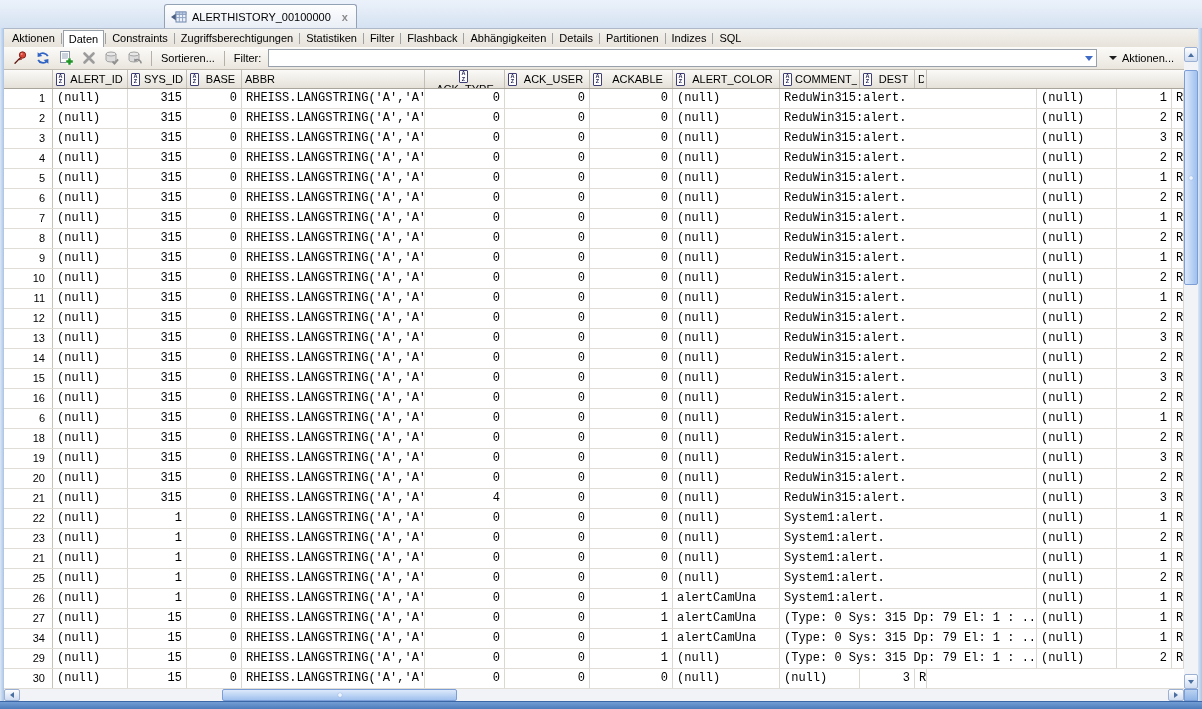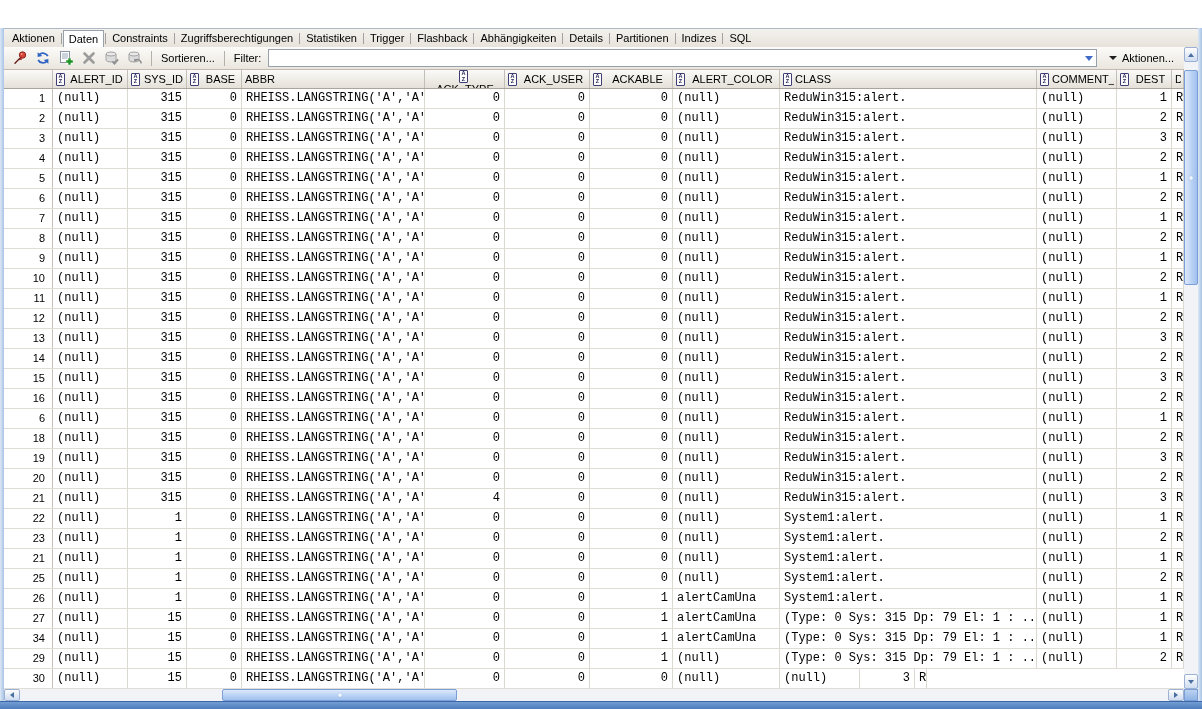--- a/index.html
+++ b/index.html
@@ -92,33 +92,47 @@
   .strip-right { position:absolute; left:1198px; top:28px; width:4px; height:681px;
                  background:linear-gradient(90deg,#dbe7f5,#aac4e6); }
   .bottom-band { position:absolute; left:0; top:701px; width:1202px; height:8px;
                  background:linear-gradient(#739dd4,#4d7cbc); border-top:1px solid #3c67a6; }
 </style>
 </head>
 <body>
 
 <div id="root">
 
+  <div class="tabbar">
+    <div class="doc-tab">
+      <span style="display:flex">
+        <svg width="16" height="16" viewBox="0 0 16 16">
+          <polygon points="0,8 5,4.5 5,11.5" fill="#4d5f80"></polygon>
+          <rect x="5" y="3" width="10" height="10" fill="#eef2fa" stroke="#6d84ad"></rect>
+          <rect x="5" y="3" width="10" height="2.6" fill="#b9c8e2" stroke="#6d84ad" stroke-width="0.6"></rect>
+          <path d="M5 8.6 h10 M8.3 3 v10 M11.6 3 v10" stroke="#8fa3c4" stroke-width="1" fill="none"></path>
+        </svg>
+      </span>
+      <span>ALERTHISTORY_00100000</span>
+      <span class="tab-close">x</span>
+    </div>
+  </div>
 
   <div class="subtabbar" id="subtab-bar">
       <div class="subtab">Aktionen</div>
       <span class="subtab-div"></span>
       <div class="subtab selected">Daten</div>
       <span class="subtab-div"></span>
       <div class="subtab">Constraints</div>
       <span class="subtab-div"></span>
       <div class="subtab">Zugriffsberechtigungen</div>
       <span class="subtab-div"></span>
       <div class="subtab">Statistiken</div>
       <span class="subtab-div"></span>
-      <div class="subtab">Trigger</div>
+      <div class="subtab">Filter</div>
       <span class="subtab-div"></span>
       <div class="subtab">Flashback</div>
       <span class="subtab-div"></span>
       <div class="subtab">Abhängigkeiten</div>
       <span class="subtab-div"></span>
       <div class="subtab">Details</div>
       <span class="subtab-div"></span>
       <div class="subtab">Partitionen</div>
       <span class="subtab-div"></span>
       <div class="subtab">Indizes</div>
@@ -241,27 +255,20 @@
           </span>
           <span class="hlabel" style="text-align: center;">ACKABLE</span>
         </div>
         <div class="hcell" style="width: 107px;">
           <span class="sortico">
             <span>A</span>
             <span>Z</span>
           </span>
           <span class="hlabel" style="text-align: center;">ALERT_COLOR</span>
         </div>
-        <div class="hcell" style="width: 257px;">
-          <span class="sortico">
-            <span>A</span>
-            <span>Z</span>
-          </span>
-          <span class="hlabel" style="text-align: left;">CLASS</span>
-        </div>
         <div class="hcell" style="width: 80px;">
           <span class="sortico">
             <span>A</span>
             <span>Z</span>
           </span>
           <span class="hlabel" style="text-align: center;">COMMENT_</span>
         </div>
         <div class="hcell" style="width: 55px;">
           <span class="sortico">
             <span>A</span>

